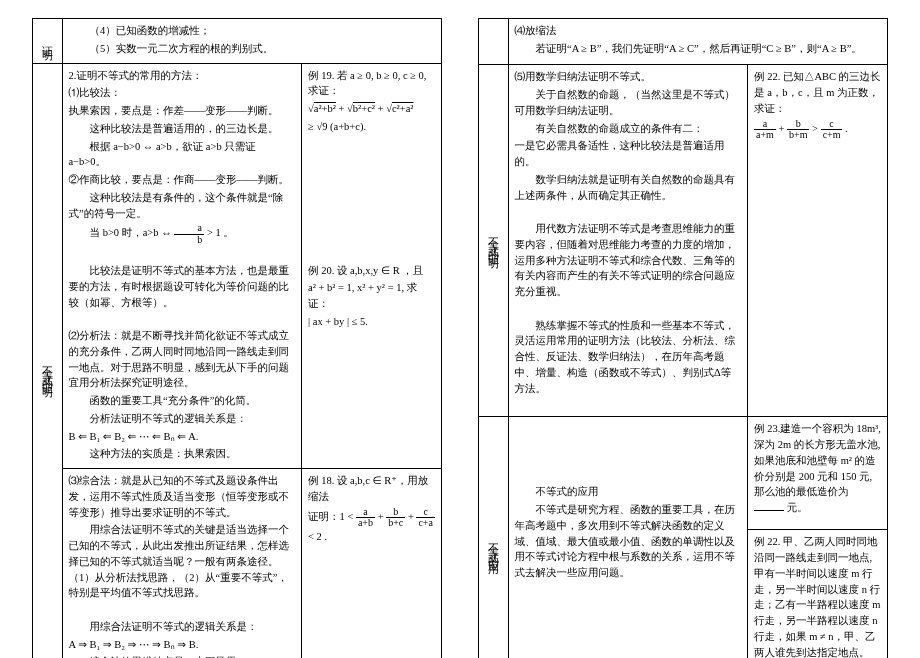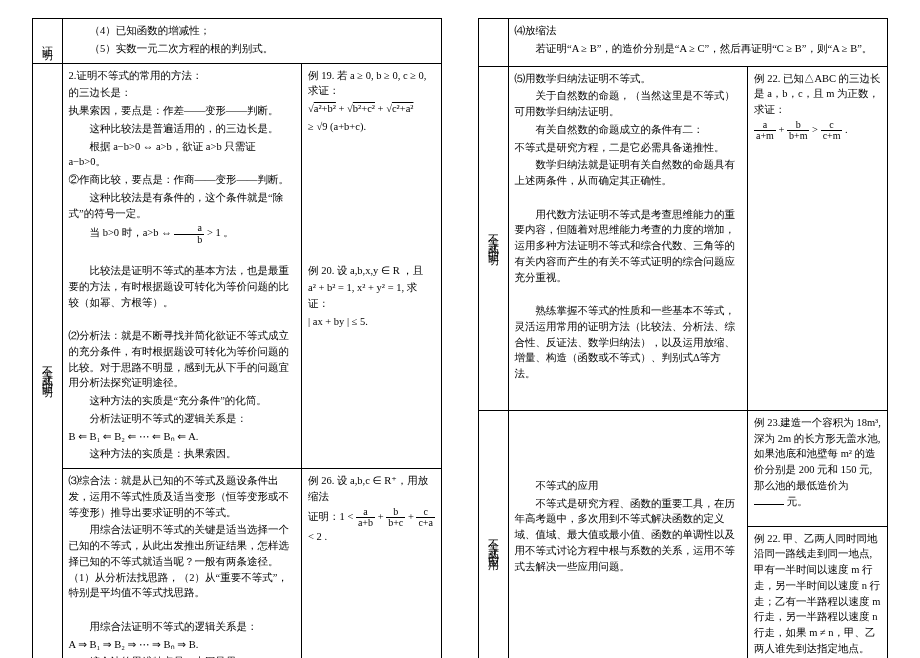--- a/index.html
+++ b/index.html
@@ -61,36 +61,36 @@
   <td class="vhead">证明</td>
   <td class="content-col" colspan="2">
     <p class="indent">（4）已知函数的增减性；</p>
     <p class="indent">（5）实数一元二次方程的根的判别式。</p>
   </td>
 </tr>
 <tr>
   <td class="vhead" rowspan="3">不等式的证明</td>
   <td class="content-col">
     <p>2.证明不等式的常用的方法：</p>
-    <p>的三边长是：</p>
+    <p>⑴比较法：</p>
     <p>执果索因，要点是：作差——变形——判断。</p>
     <p class="indent">这种比较法是普遍适用的，的三边长是。</p>
     <p class="indent">根据 a−b&gt;0 ⇔ a&gt;b，欲证 a&gt;b 只需证 a−b&gt;0。</p>
     <p>②作商比较，要点是：作商——变形——判断。</p>
     <p class="indent">这种比较法是有条件的，这个条件就是“除式”的符号一定。</p>
     <p class="indent">
       <span>当 b&gt;0 时，a&gt;b ⇔ </span>
       <span class="frac"><span class="num">a</span><span class="den">b</span></span>
       <span> &gt; 1 。</span>
     </p>
     <br>
     <p class="indent">比较法是证明不等式的基本方法，也是最重要的方法，有时根据题设可转化为等价问题的比较（如幂、方根等）。</p>
     <br>
-    <p>⑵分析法：就是不断寻找并简化欲证不等式成立的充分条件，有时根据题设可转化为等价问题的比较。对于思路不明显，感到无从下手的问题宜用分析法探究证明途径。</p>
-    <p class="indent">这种方法的实质是“充分条件”的化简。</p>
+    <p>⑵分析法：就是不断寻找并简化欲证不等式成立的充分条件，乙两人同时同地沿同一路线走到同一地点。对于思路不明显，感到无从下手的问题宜用分析法探究证明途径。</p>
+    <p class="indent">函数的重要工具“充分条件”的化简。</p>
     <p class="indent">分析法证明不等式的逻辑关系是：</p>
     <p>B ⇐ B₁ ⇐ B₂ ⇐ ⋯ ⇐ Bₙ ⇐ A.</p>
     <p class="indent">这种方法的实质是：执果索因。</p>
   </td>
   <td class="ex-col" rowspan="2">
     <p>例 19. 若 a ≥ 0, b ≥ 0, c ≥ 0, 求证：</p>
     <p>
       <span>√<span class="sqrt">a²+b²</span></span> +
       <span>√<span class="sqrt">b²+c²</span></span> +
       <span>√<span class="sqrt">c²+a²</span></span>
@@ -110,54 +110,54 @@
     <p>⑶综合法：就是从已知的不等式及题设条件出发，运用不等式性质及适当变形（恒等变形或不等变形）推导出要求证明的不等式。</p>
     <p class="indent">用综合法证明不等式的关键是适当选择一个已知的不等式，从此出发推出所证结果，怎样选择已知的不等式就适当呢？一般有两条途径。（1）从分析法找思路，（2）从“重要不等式”，特别是平均值不等式找思路。</p>
     <br>
     <p class="indent">用综合法证明不等式的逻辑关系是：</p>
     <p>A ⇒ B₁ ⇒ B₂ ⇒ ⋯ ⇒ Bₙ ⇒ B.</p>
     <p class="indent">综合法的思维特点是：由因导果。</p>
   </td>
 </tr>
 <tr>
   <td class="ex-col">
-    <p>例 26. 设 a,b,c ∈ R⁺，用放缩法</p>
+    <p>例 18. 设 a,b,c ∈ R⁺，用放缩法</p>
     <p>
       <span>证明：1 &lt; </span>
       <span class="frac"><span class="num">a</span><span class="den">a+b</span></span> +
       <span class="frac"><span class="num">b</span><span class="den">b+c</span></span> +
       <span class="frac"><span class="num">c</span><span class="den">c+a</span></span>
       <span> &lt; 2 .</span>
     </p>
   </td>
 </tr>
 </tbody>
   </table>
 
 <table class="page">
 <tbody>
       <tr>
   <td class="vhead"></td>
   <td class="content-col" colspan="2">
     <p>⑷放缩法</p>
-    <p class="indent">若证明“A ≥ B”，的造价分别是“A ≥ C”，然后再证明“C ≥ B”，则“A ≥ B”。</p>
+    <p class="indent">若证明“A ≥ B”，我们先证明“A ≥ C”，然后再证明“C ≥ B”，则“A ≥ B”。</p>
   </td>
 </tr>
 <tr>
   <td class="vhead">不等式的证明</td>
   <td class="content-col">
     <p>⑸用数学归纳法证明不等式。</p>
     <p class="indent">关于自然数的命题，（当然这里是不等式）可用数学归纳法证明。</p>
     <p class="indent">有关自然数的命题成立的条件有二：</p>
-    <p>不等式是研究方程，二是它必需具备递推性。</p>
+    <p>一是它必需具备适性，这种比较法是普遍适用的。</p>
     <p class="indent">数学归纳法就是证明有关自然数的命题具有上述两条件，从而确定其正确性。</p>
     <br>
     <p class="indent">用代数方法证明不等式是考查思维能力的重要内容，但随着对思维能力考查的力度的增加，运用多种方法证明不等式和综合代数、三角等的有关内容而产生的有关不等式证明的综合问题应充分重视。</p>
     <br>
-    <p class="indent">熟练掌握不等式的性质和一些基本不等式，灵活运用常用的证明方法（比较法、分析法、综合性、反证法、数学归纳法），以及运用放缩、增量、构造（函数或不等式）、判别式Δ等方法。</p>
+    <p class="indent">熟练掌握不等式的性质和一些基本不等式，灵活运用常用的证明方法（比较法、分析法、综合性、反证法、数学归纳法），在历年高考题中、增量、构造（函数或不等式）、判别式Δ等方法。</p>
   </td>
   <td class="ex-col">
     <p>例 22. 已知△ABC 的三边长是 a，b，c，且 m 为正数，求证：</p>
     <p>
       <span class="frac"><span class="num">a</span><span class="den">a+m</span></span>
       <span> + </span>
       <span class="frac"><span class="num">b</span><span class="den">b+m</span></span>
       <span> &gt; </span>
       <span class="frac"><span class="num">c</span><span class="den">c+m</span></span>
       <span>.</span>

